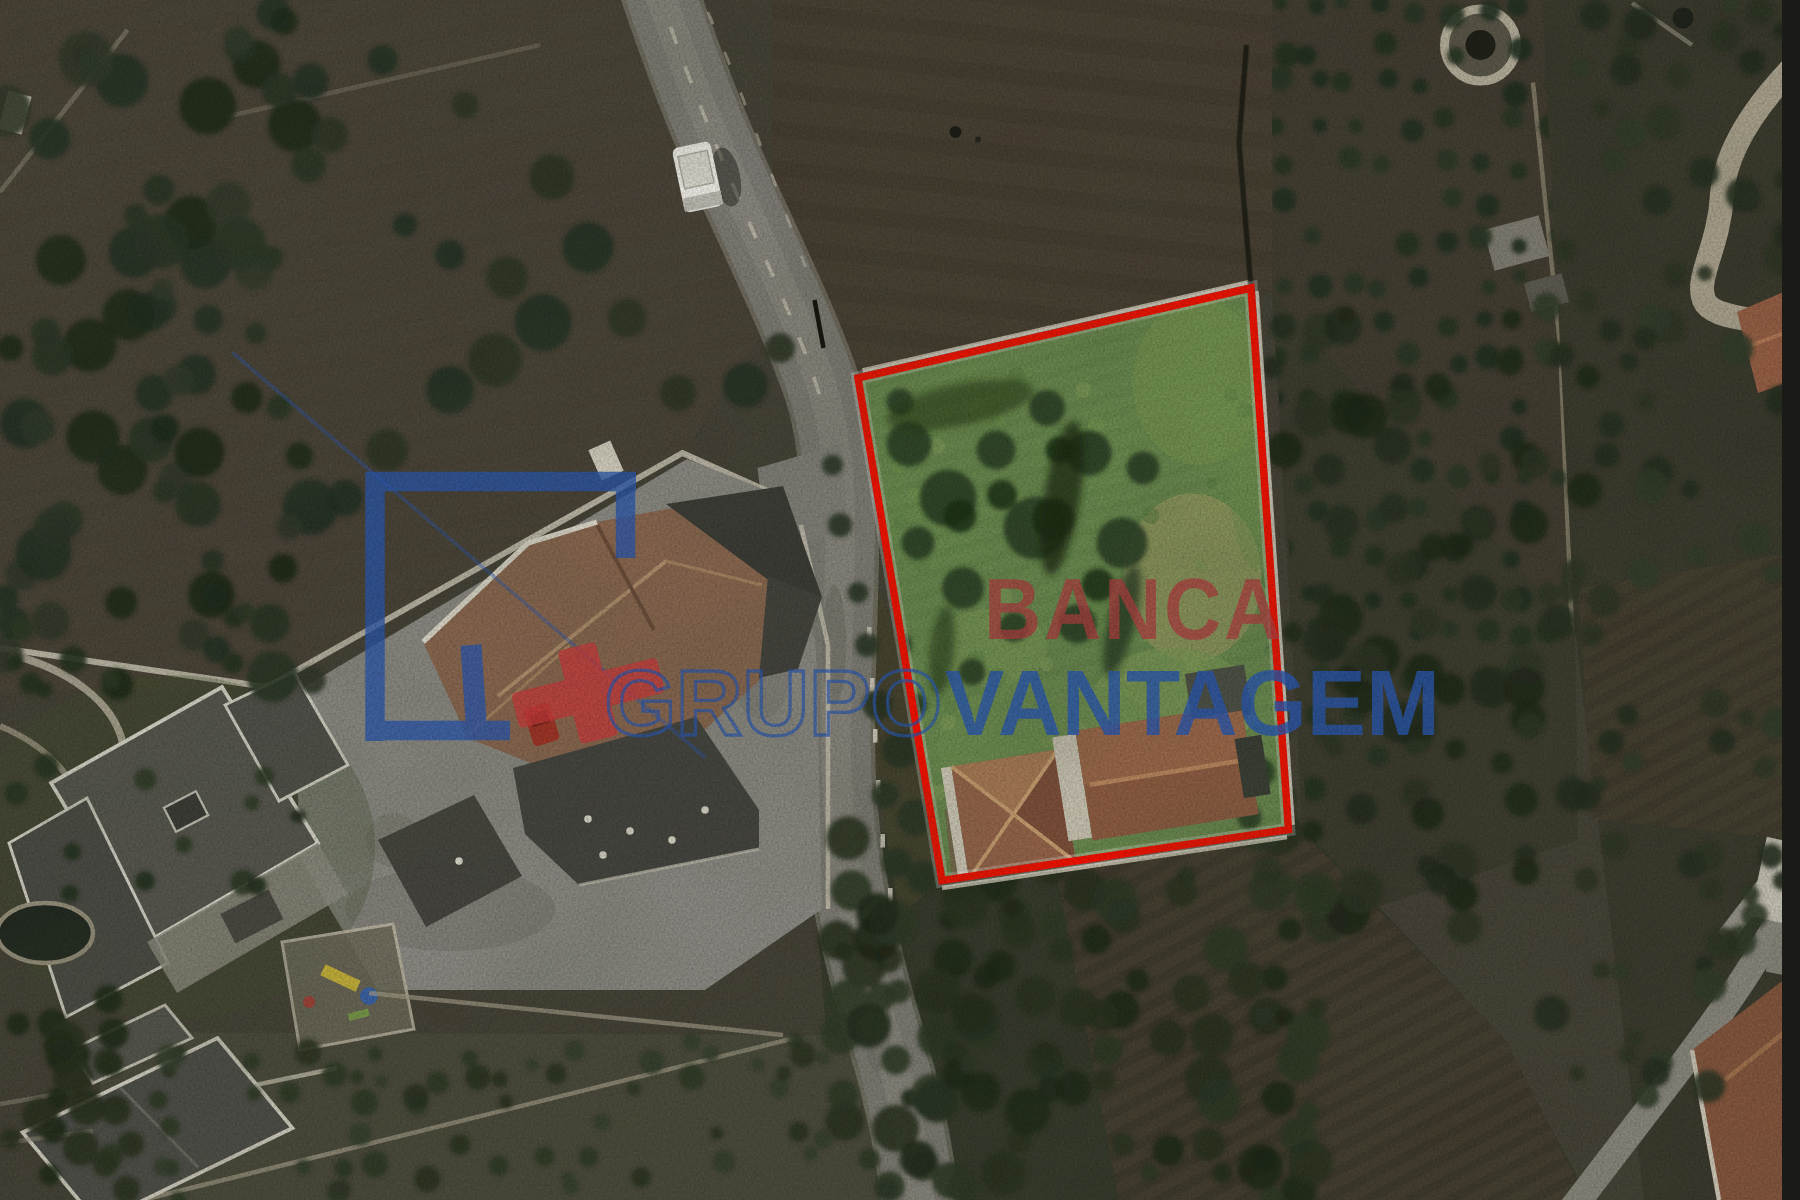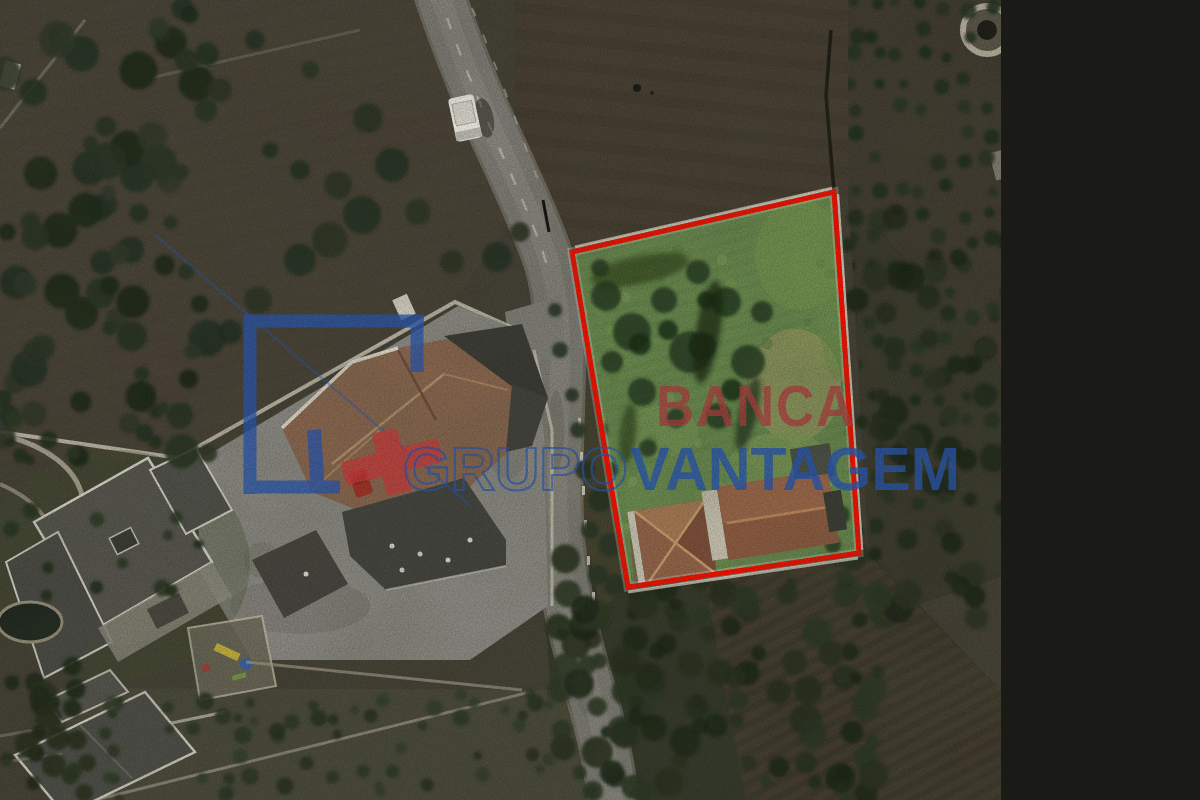--- a/index.html
+++ b/index.html
@@ -1,16 +1,16 @@
 <!DOCTYPE html>
 <html><head>
 <meta charset="utf-8">
 <style>
   html,body{margin:0;padding:0;background:#1a1a16;}
-  #stage{position:relative;width:1001px;height:800px;overflow:hidden;background:#454136;}
+  #stage{position:relative;width:1188px;height:800px;overflow:hidden;background:#454136;}
   svg{display:block;}
   text{font-family:"Liberation Sans","DejaVu Sans",sans-serif;font-weight:bold;}
 </style>
 </head>
 <body>
 
 <div id="stage">
 <svg width="1200" height="800" viewBox="0 0 1200 800">
   <defs>
     <filter id="soft">

